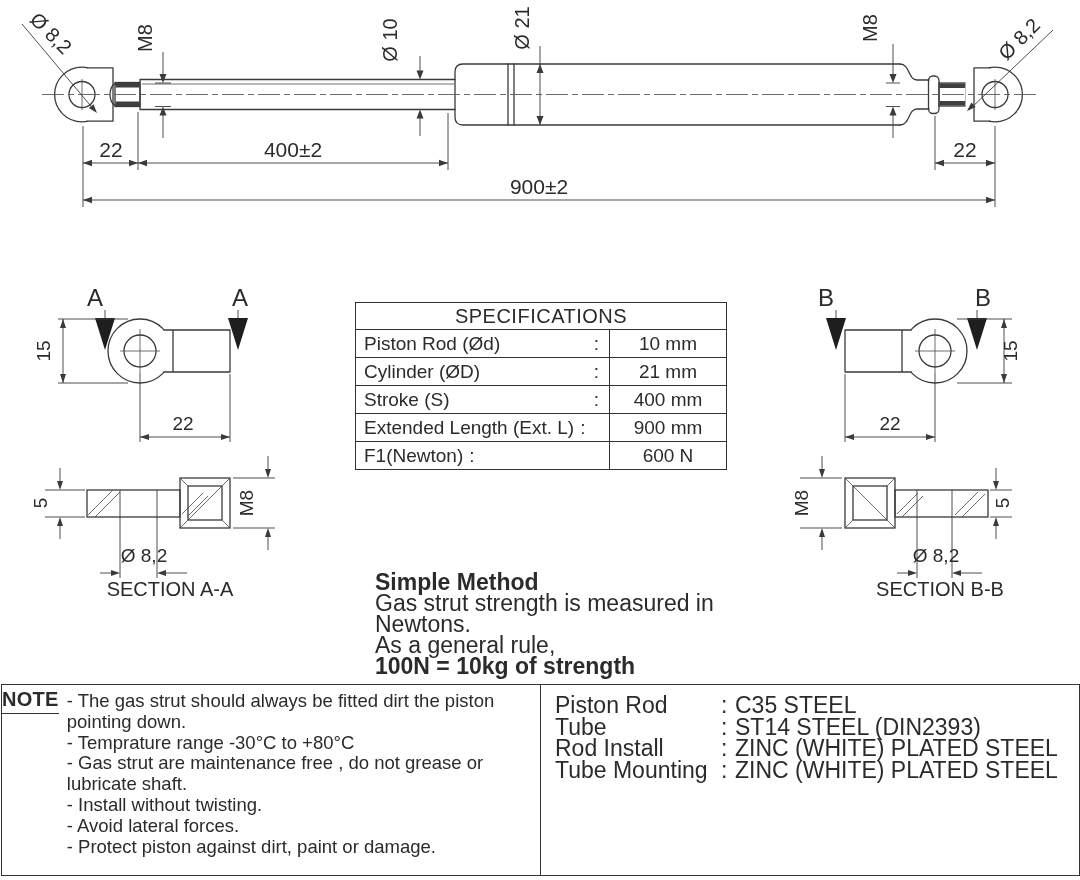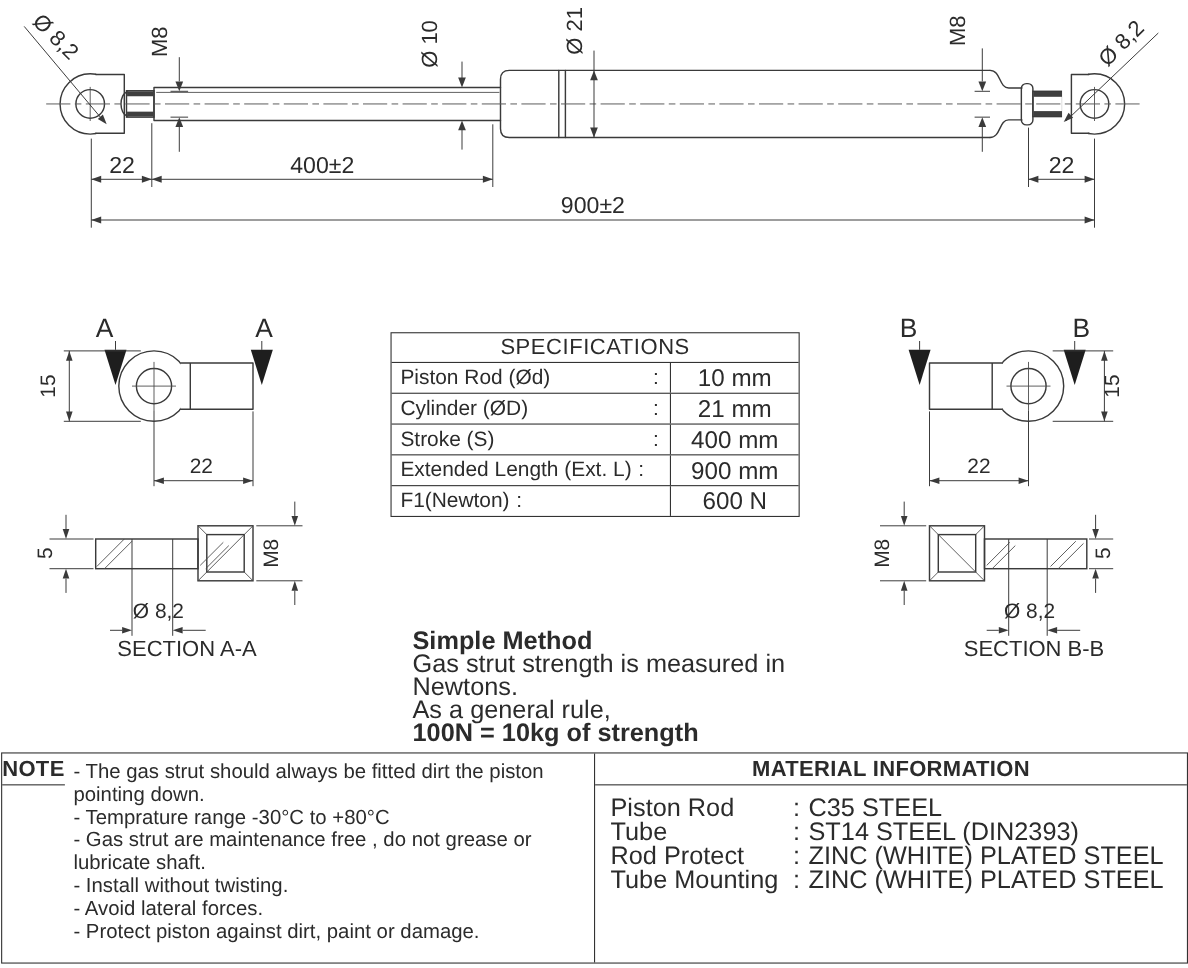--- a/index.html
+++ b/index.html
@@ -21,21 +21,21 @@
   .t19{font-size:19px;}
   .mid{text-anchor:middle;}
   
   .spec{left:355px;top:302px;width:370px;border:1.5px solid #333;}
   .spec-title{height:26px;display:flex;align-items:center;justify-content:center;
               font-size:20px;letter-spacing:0.5px;}
   .spec-row{display:grid;grid-template-columns:254px 1fr;border-top:1.5px solid #333;height:27px;}
   .spec-label{display:flex;align-items:center;padding:0 10px 0 8px;font-size:19px;border-right:1.5px solid #333;}
   .spec-label.spread{justify-content:space-between;gap:48px;}
   .spec-label .gap{margin-left:6px;}
-  .spec-value{display:flex;align-items:center;justify-content:center;font-size:22px;}
+  .spec-value{display:flex;align-items:center;justify-content:center;font-size:19px;}
   
   .method{left:375px;top:572px;width:360px;font-size:23px;line-height:21px;}
   .method .bold{font-weight:bold;}
   
   .bottom{left:1px;top:684px;width:1077px;height:190px;border:1.5px solid #333;display:flex;}
   .col-note{width:538px;border-right:1.5px solid #333;display:flex;flex-direction:row;}
   .col-mat{flex:1;display:flex;flex-direction:column;}
   .tbl-head{height:28px;border-bottom:1.5px solid #333;display:flex;align-items:center;
             justify-content:center;font-weight:bold;font-size:20px;letter-spacing:0.3px;}
   .note-list{padding:6px 4px 0 8px;font-size:18.5px;line-height:20.8px;}
@@ -289,34 +289,33 @@
       <div>- The gas strut should always be fitted dirt the piston pointing down.</div>
       <div>- Temprature range -30°C to +80°C</div>
       <div>- Gas strut are maintenance free , do not grease or lubricate shaft.</div>
       <div>- Install without twisting.</div>
       <div>- Avoid lateral forces.</div>
       <div>- Protect piston against dirt, paint or damage.</div>
 
     </div>
   </div>
   <div class="col-mat">
-    <div class="tbl-head">MATERIAL INFORMATION</div>
     <div class="mat-list">
       <div class="mat-row">
         <span class="mat-label">Piston Rod</span>
         <span class="mat-colon">:</span>
         <span>C35 STEEL</span>
       </div>
       <div class="mat-row">
         <span class="mat-label">Tube</span>
         <span class="mat-colon">:</span>
         <span>ST14 STEEL (DIN2393)</span>
       </div>
       <div class="mat-row">
-        <span class="mat-label">Rod Protect</span>
+        <span class="mat-label">Rod Install</span>
         <span class="mat-colon">:</span>
         <span>ZINC (WHITE) PLATED STEEL</span>
       </div>
       <div class="mat-row">
         <span class="mat-label">Tube Mounting</span>
         <span class="mat-colon">:</span>
         <span>ZINC (WHITE) PLATED STEEL</span>
       </div>
     </div>
   </div>

